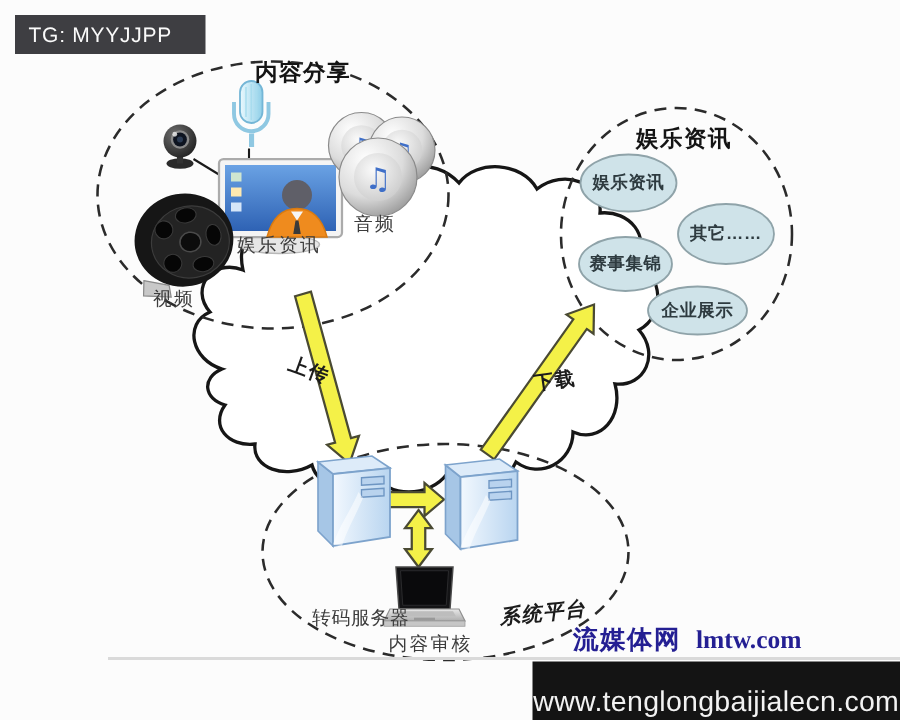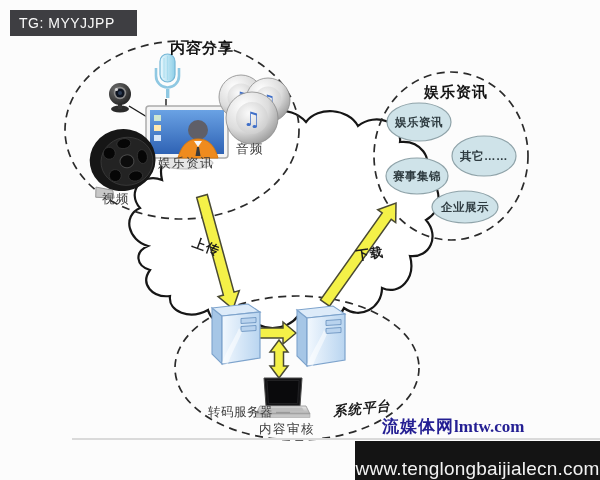--- a/index.html
+++ b/index.html
@@ -21,21 +21,21 @@
   #top-watermark-bar{
     position:absolute;left:10px;top:10px;width:127px;height:26px;background:#3e3e42;
     color:#fafafa;font-size:14px;line-height:26px;padding-left:9px;box-sizing:border-box;
     letter-spacing:.5px;
   }
   #footer-divider{position:absolute;left:72px;top:438px;width:528px;height:2px;background:#dadada;}
   #footer-brand{
     position:absolute;left:382px;top:415px;font-family:"Liberation Serif","DejaVu Serif",serif;
     font-weight:bold;font-size:17px;color:#241f93;letter-spacing:1px;
   }
-  #footer-brand .domain{letter-spacing:0;}
+  #footer-brand .domain{margin-left:10px;letter-spacing:0;}
   #footer-url-bar{
     position:absolute;left:355px;top:441px;width:245px;height:56px;background:#141414;
     display:flex;align-items:center;justify-content:center;color:#f2f2f2;font-size:19px;
     letter-spacing:.2px;
   }
   .weblabel-en{font-weight:bold;color:#141414;}
 </style>
 </head>
 <body>
 

